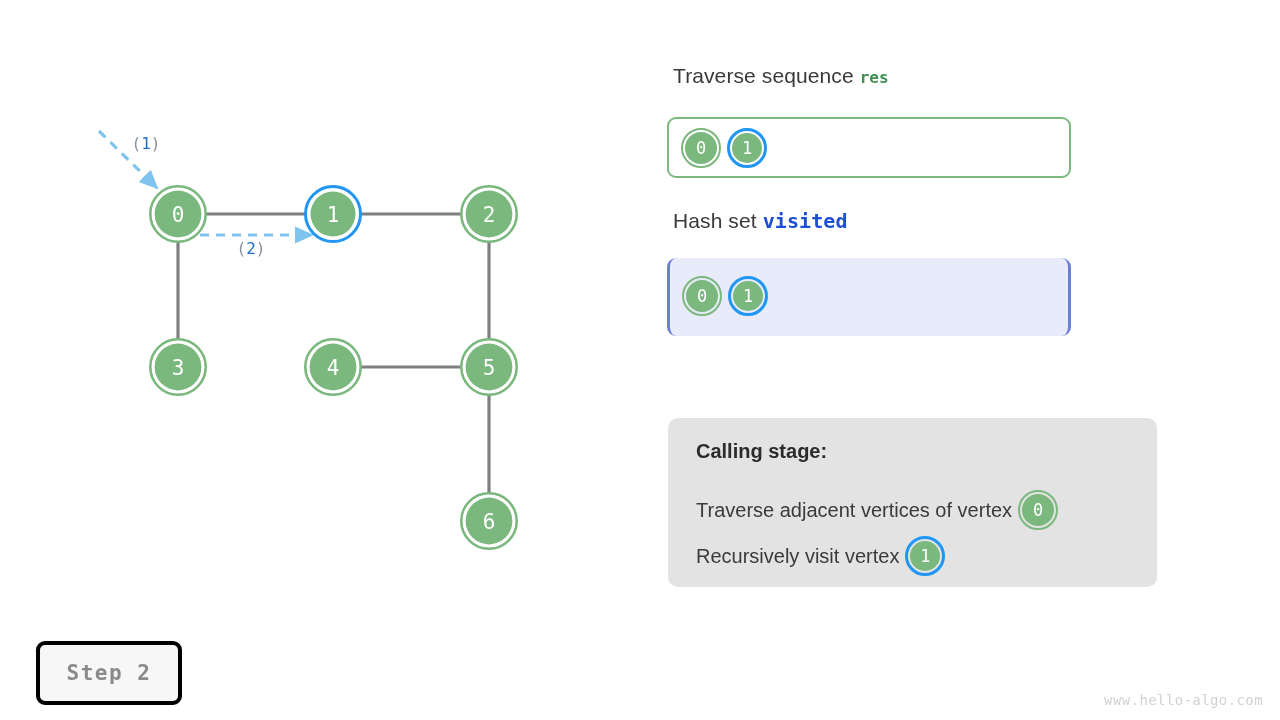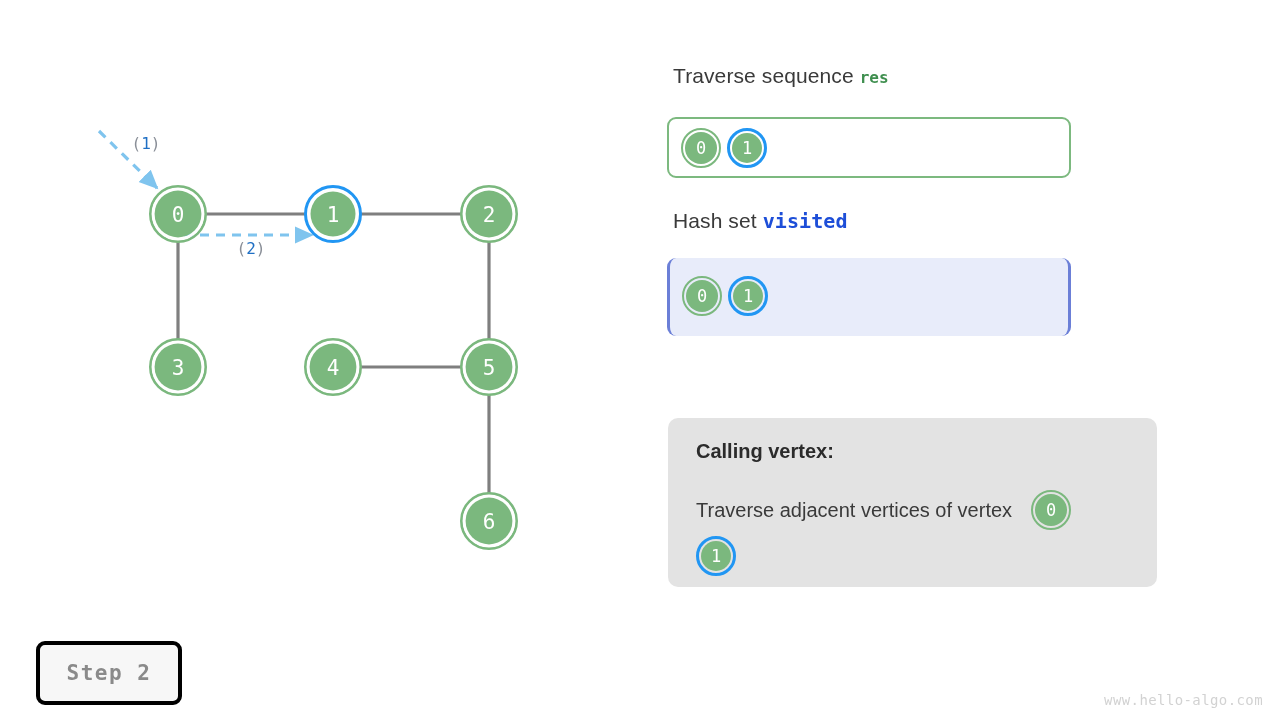--- a/index.html
+++ b/index.html
@@ -141,21 +141,21 @@
     left: 28px; top: 22px;
     font-size: 20px;
     font-weight: bold;
     color: #2b2b2b;
   }
   .stage-line {
     position: absolute;
     left: 28px;
     display: flex;
     align-items: center;
-    gap: 19px;
+    gap: 6px;
     font-size: 20px;
     color: #3a3a3a;
     white-space: nowrap;
   }
   #stage-line-1 { top: 72px; }
   #stage-line-2 { top: 118px; }
 
   
   #step-badge {
     position: absolute;
@@ -297,32 +297,33 @@
         </span>
         <span class="chip hl">
           <span class="ring"></span>
           <span class="disc"></span>
           <span class="num">1</span>
         </span>
       </div>
   </div>
 
   <div id="stage-card">
-    <div id="stage-title">Calling vertex:</div>
+    <div id="stage-title">Calling stage:</div>
 
     <div class="stage-line" id="stage-line-1">
       <span>Traverse adjacent vertices of vertex</span>
       <span class="chip" id="stage-chip-1">
         <span class="ring"></span>
         <span class="disc"></span>
         <span class="num">0</span>
       </span>
     </div>
 
     <div class="stage-line" id="stage-line-2">
+      <span>Recursively visit vertex</span>
       <span class="chip hl" id="stage-chip-2">
         <span class="ring"></span>
         <span class="disc"></span>
         <span class="num">1</span>
       </span>
     </div>
   </div>
 </div>
 
 <div id="step-badge">

